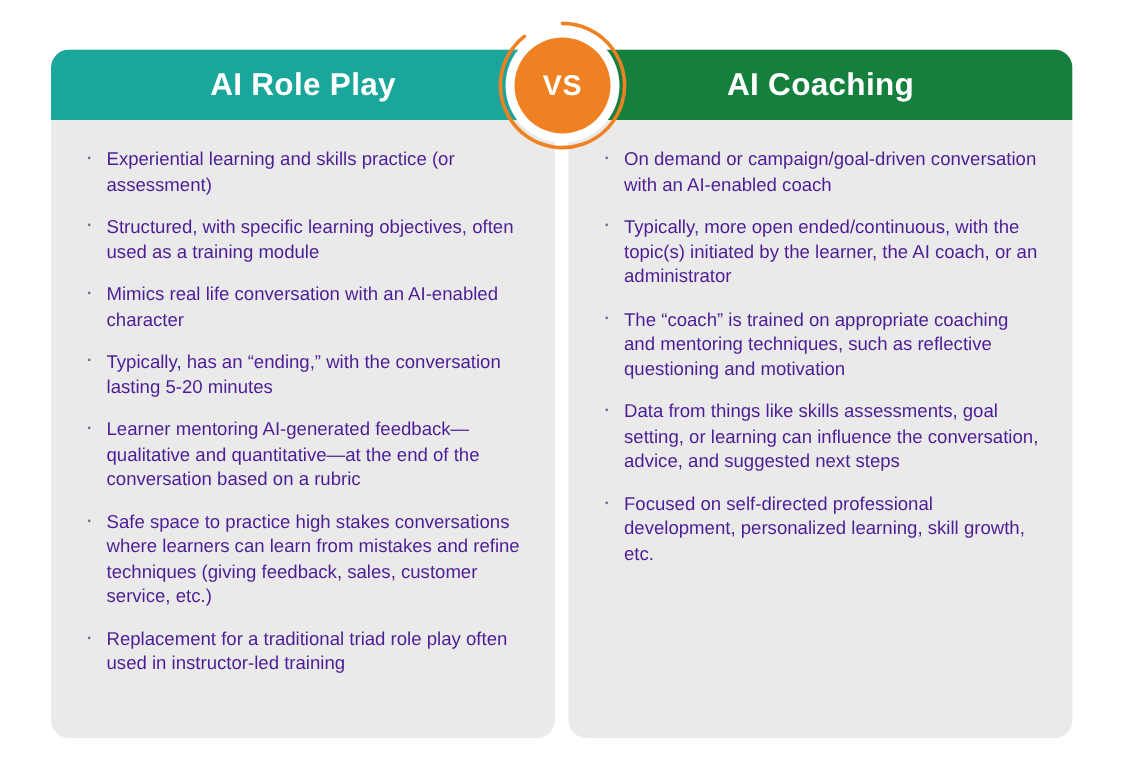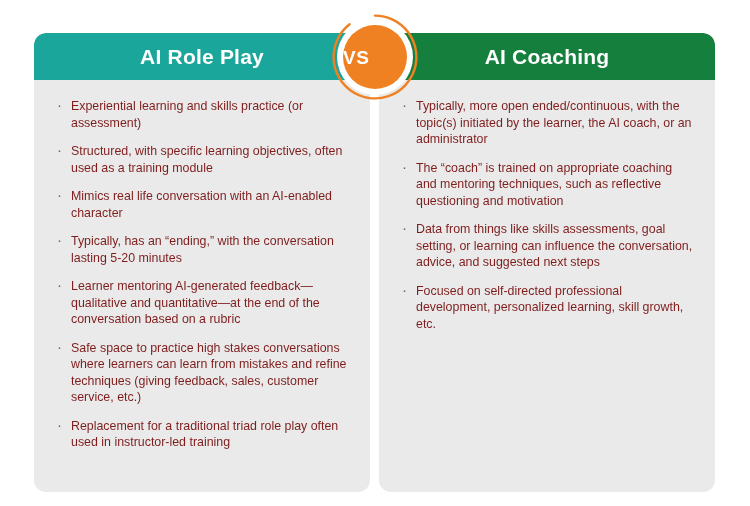--- a/index.html
+++ b/index.html
@@ -54,21 +54,21 @@
   
   .bullet-list {
     list-style: none;
     margin: 0;
     padding: 18px 20px 0 22px;
   }
   .bullet-item {
     position: relative;
     padding-left: 15px;
     margin-bottom: 12px;
-    color: #7f1d1d;
+    color: #4c1d95;
     font-size: 12.4px;
     line-height: 16.5px;
   }
   .bullet-item:before {
     content: "\00B7";
     position: absolute;
     left: 1px;
     top: -1px;
     color: #5a6b80;
     font-size: 15px;
@@ -103,21 +103,21 @@
   #vs-disc {
     position: absolute;
     left: 12px;
     top: 12px;
     width: 64px;
     height: 64px;
     border-radius: 50%;
     background: #f08122;
     display: flex;
     align-items: center;
-    justify-content: flex-start;
+    justify-content: center;
   }
   #vs-label {
     color: #ffffff;
     font-size: 19px;
     font-weight: bold;
     letter-spacing: 0.5px;
     line-height: 1;
   }
   #vs-stem {
     position: absolute;
@@ -146,20 +146,21 @@
       <li class="bullet-item">Safe space to practice high stakes conversations where learners can learn from mistakes and refine techniques (giving feedback, sales, customer service, etc.)</li>
       <li class="bullet-item">Replacement for a traditional triad role play often used in instructor-led training</li>
     </ul>
   </div>
 
   <div class="column" id="column-right">
     <div class="column-header" id="header-right">
       <span class="column-title">AI Coaching</span>
     </div>
     <ul class="bullet-list">
+      <li class="bullet-item">On demand or campaign/goal-driven conversation with an AI-enabled coach</li>
       <li class="bullet-item">Typically, more open ended/continuous, with the topic(s) initiated by the learner, the AI coach, or an administrator</li>
       <li class="bullet-item">The “coach” is trained on appropriate coaching and mentoring techniques, such as reflective questioning and motivation</li>
       <li class="bullet-item">Data from things like skills assessments, goal setting, or learning can influence the conversation, advice, and suggested next steps</li>
       <li class="bullet-item">Focused on self-directed professional development, personalized learning, skill growth, etc.</li>
     </ul>
   </div>
 
   <div id="vs-badge">
     <div id="vs-stem"></div>
     <svg id="vs-arc-ring" viewBox="0 0 88 88">

